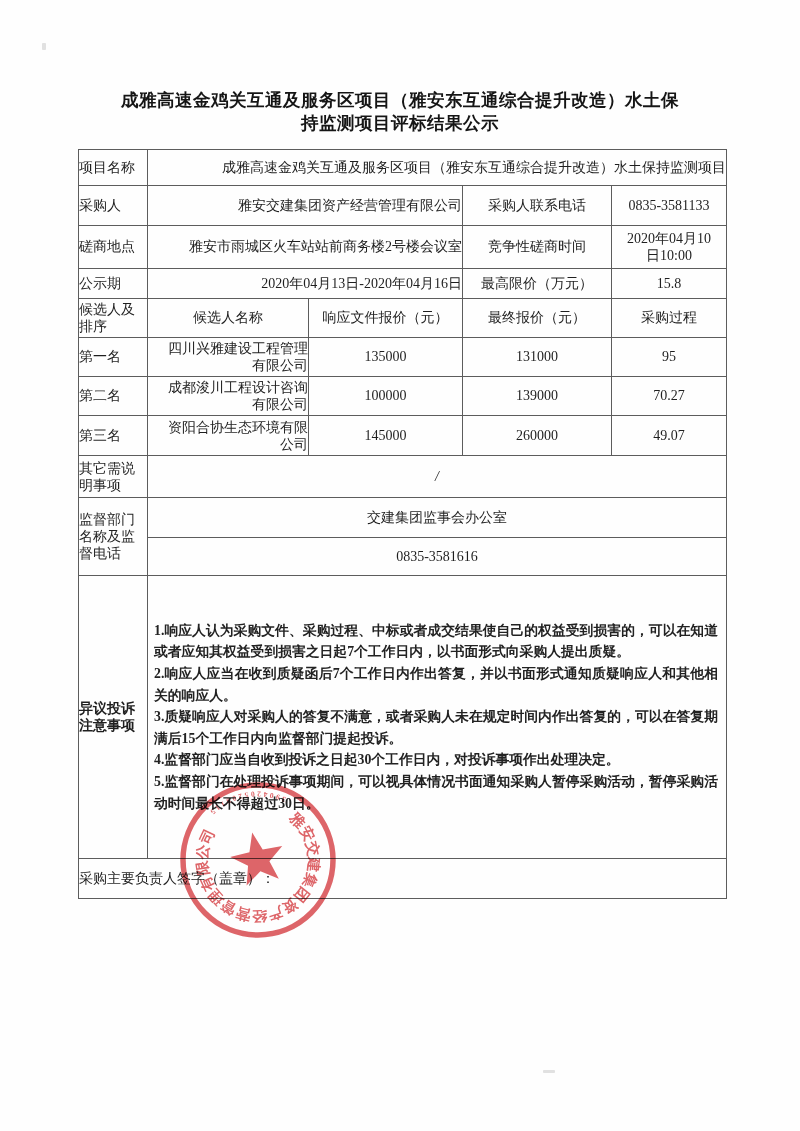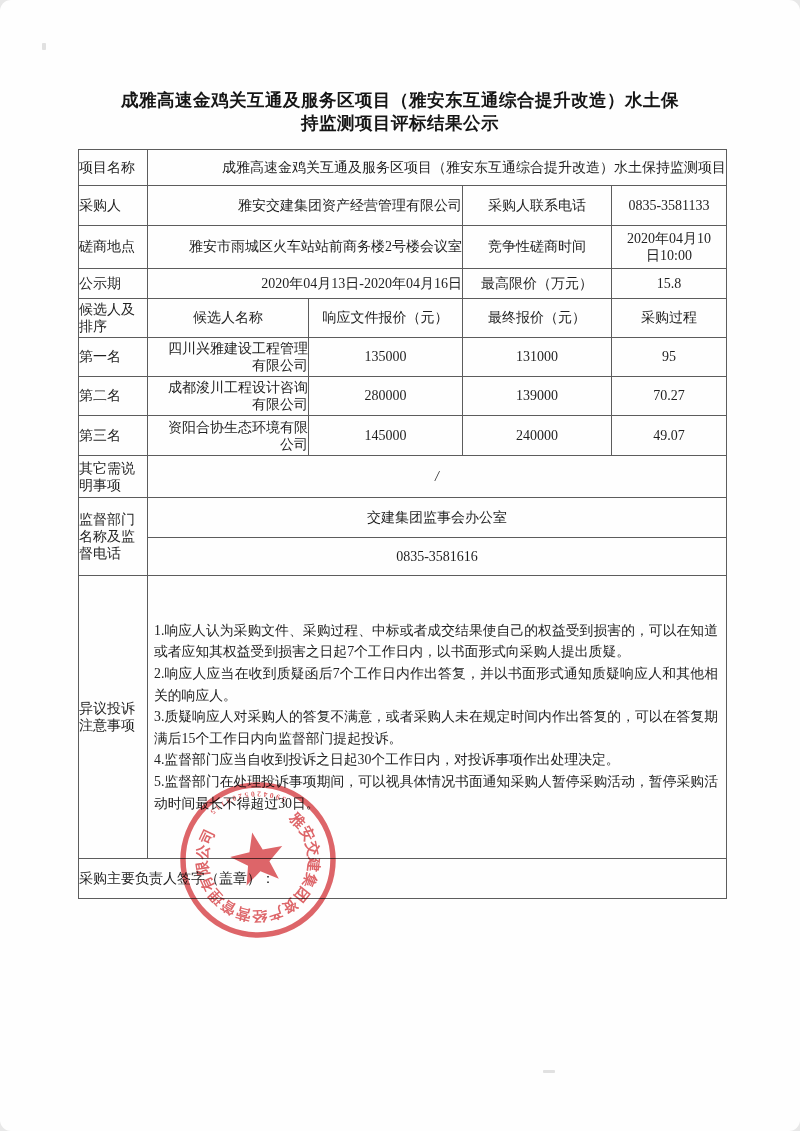--- a/index.html
+++ b/index.html
@@ -5,21 +5,20 @@
   html, body { margin: 0; padding: 0; background: #e8e8e8; }
   .page {
     position: relative;
     width: 800px;
     height: 1131px;
     margin: 0 auto;
     background: #fefefe;
     overflow: hidden;
     font-family: "Liberation Serif", "DejaVu Serif", serif;
     color: #1f1f1f;
-    border-radius: 11px;
   }
   .doc-title {
     position: absolute;
     top: 89px;
     left: 55px;
     width: 690px;
     text-align: center;
     font-size: 17.5px;
     font-weight: bold;
     line-height: 23px;
@@ -50,21 +49,21 @@
   tr.r2  td { height: 35px; }
   tr.r3  td { height: 38px; }
   tr.r4  td { height: 25px; }
   tr.r5  td { height: 32px; }
   tr.r6  td { height: 33px; }
   tr.r7  td { height: 34px; }
   tr.r8  td { height: 35px; }
   tr.r9  td { height: 37px; }
   tr.r10a td { height: 35px; }
   tr.r10b td { height: 33px; }
-  tr.r11 td { height: 278px; }
+  tr.r11 td { height: 278px; font-weight: bold; }
   tr.r12 td { height: 35px; }
   td.obj-cell { vertical-align: middle; }
   .obj-wrap {
     padding: 0 8px 0 6px;
     text-align: justify;
     font-size: 13.8px;
     line-height: 21.6px;
     color: #222;
   }
   td.sig-cell { padding-left: 6px; font-size: 14px; margin-top: 7px; }
@@ -156,30 +155,30 @@
         <td class="val-left pre">四川兴雅建设工程管理
 有限公司</td>
         <td class="val-center">135000</td>
         <td class="val-center">131000</td>
         <td class="val-center">95</td>
       </tr>
       <tr class="r7">
         <td class="lab">第二名</td>
         <td class="val-left pre">成都浚川工程设计咨询
 有限公司</td>
-        <td class="val-center">280000</td>
+        <td class="val-center">100000</td>
         <td class="val-center">139000</td>
         <td class="val-center">70.27</td>
       </tr>
       <tr class="r8">
         <td class="lab">第三名</td>
         <td class="val-left pre">资阳合协生态环境有限
 公司</td>
         <td class="val-center">145000</td>
-        <td class="val-center">240000</td>
+        <td class="val-center">260000</td>
         <td class="val-center">49.07</td>
       </tr>
       <tr class="r9">
         <td class="lab pre">其它需说
 明事项</td>
         <td colspan="4" class="val-center slash-cell">/</td>
       </tr>
       <tr class="r10a">
         <td rowspan="2" class="pre lab-center">监督部门
 名称及监

